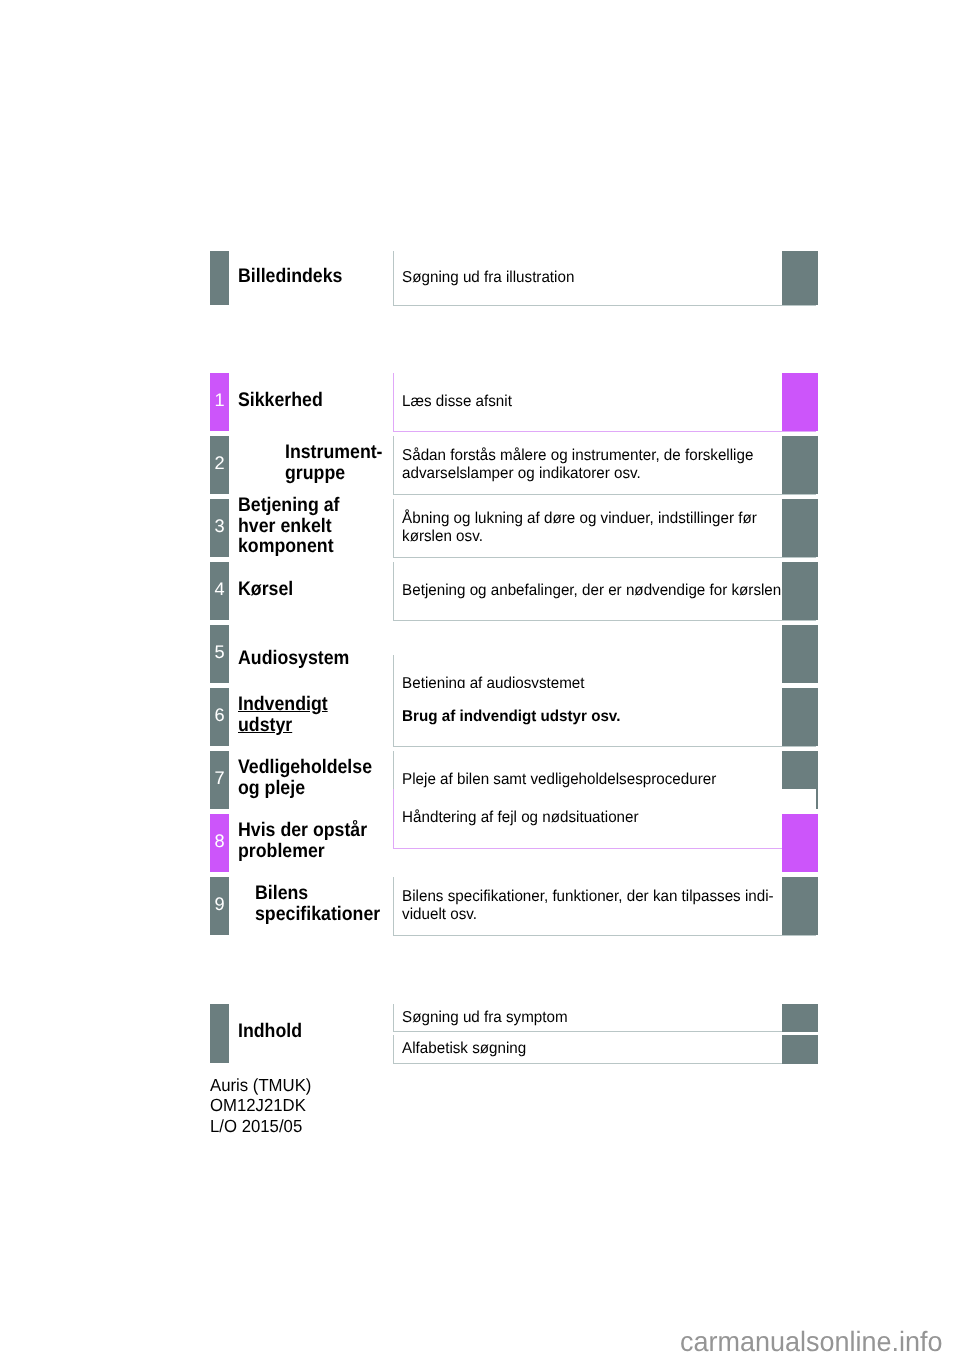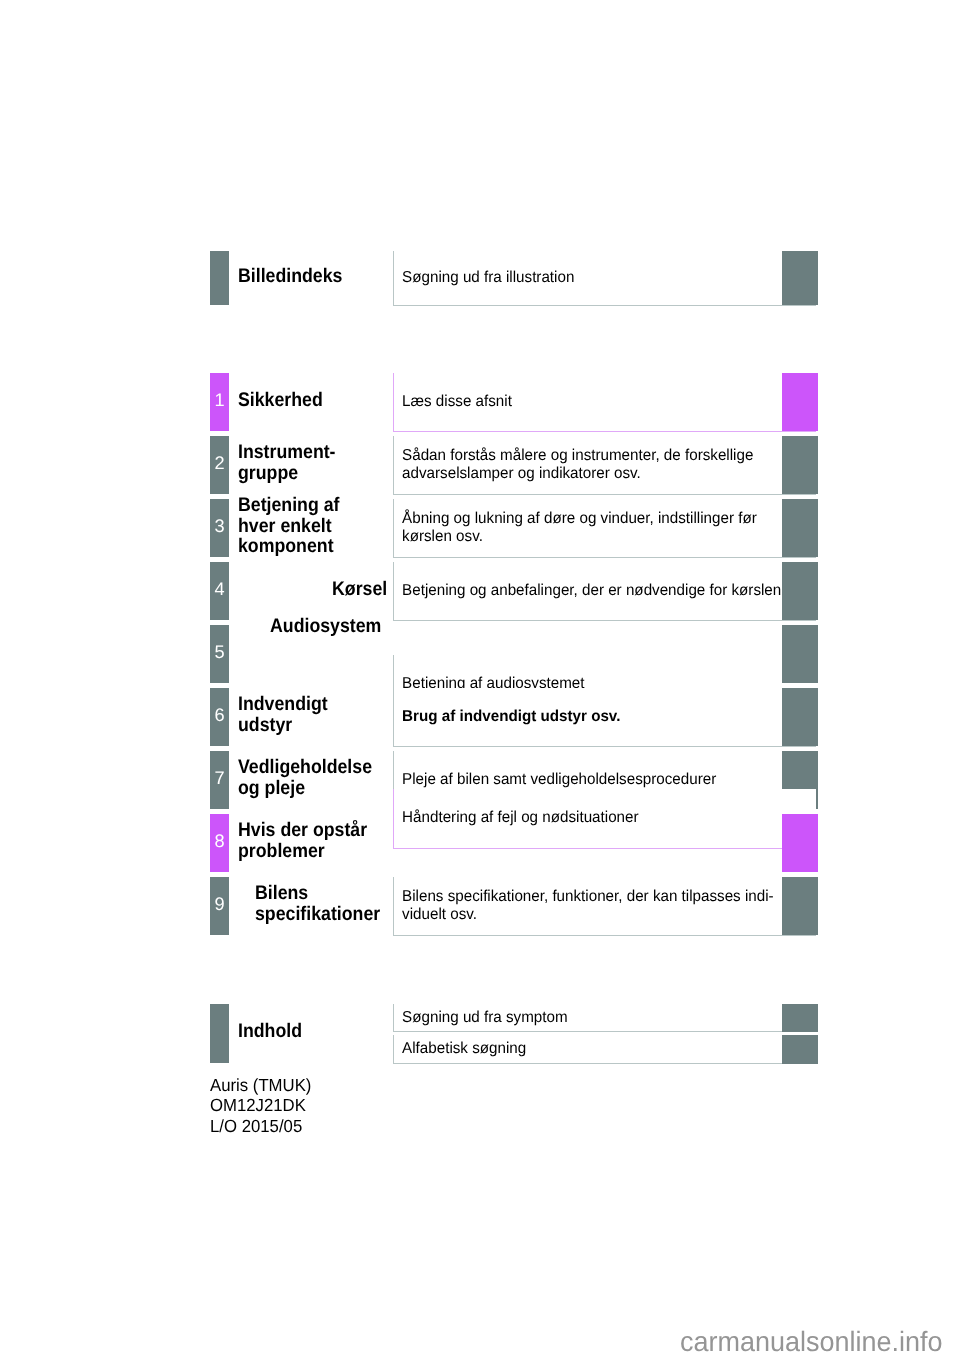--- a/index.html
+++ b/index.html
@@ -85,21 +85,21 @@
           <div class="desc-text">
             <div>Læs disse afsnit</div>
           </div>
         </div>
         <div class="endblock" style="top: 372.7px; background: rgb(204, 85, 250);"></div>
       </div>
       <div>
         <div class="bar" style="top: 435.7px; background: rgb(107, 126, 127);">
           <div class="bar-num">2</div>
         </div>
-        <div class="title-box" style="top: 435.7px;">
+        <div class="title-box" style="top: 435.7px; justify-content: flex-end;">
           <div class="chap-title">
             <div>Instrument-</div>
             <div>gruppe</div>
           </div>
         </div>
         <div class="desc-box" style="top: 435.7px; border-color: rgb(185, 198, 198);">
           <div class="desc-text">
             <div>Sådan forstås målere og instrumenter, de forskellige</div>
             <div>advarselslamper og indikatorer osv.</div>
           </div>
@@ -122,53 +122,53 @@
             <div>Åbning og lukning af døre og vinduer, indstillinger før</div>
             <div>kørslen osv.</div>
           </div>
         </div>
         <div class="endblock" style="top: 498.7px; background: rgb(107, 126, 127);"></div>
       </div>
       <div>
         <div class="bar" style="top: 561.7px; background: rgb(107, 126, 127);">
           <div class="bar-num">4</div>
         </div>
-        <div class="title-box" style="top: 561.7px; justify-content: flex-end;">
+        <div class="title-box" style="top: 561.7px;">
           <div class="chap-title">
             <div>Kørsel</div>
           </div>
         </div>
         <div class="desc-box" style="top: 561.7px; border-color: rgb(185, 198, 198);">
           <div class="desc-text">
             <div>Betjening og anbefalinger, der er nødvendige for kørslen</div>
           </div>
         </div>
         <div class="endblock" style="top: 561.7px; background: rgb(107, 126, 127);"></div>
       </div>
       <div>
         <div class="bar" style="top: 624.7px; background: rgb(107, 126, 127);">
           <div class="bar-num">5</div>
         </div>
-        <div class="title-box" style="top: 599px; margin-left: 32px;">
+        <div class="title-box" style="top: 631px;">
           <div class="chap-title">
             <div>Audiosystem</div>
           </div>
         </div>
         <div class="desc-box" style="top: 655px; border-color: rgb(185, 198, 198);">
           <div class="desc-text">
             <div>Betjening af audiosystemet</div>
           </div>
         </div>
         <div class="endblock" style="top: 624.7px; background: rgb(107, 126, 127);"></div>
       </div>
       <div>
         <div class="bar" style="top: 687.7px; background: rgb(107, 126, 127);">
           <div class="bar-num">6</div>
         </div>
-        <div class="title-box" style="top: 687.7px;">
+        <div class="title-box" style="top: 687.7px; text-decoration: underline;">
           <div class="chap-title">
             <div>Indvendigt</div>
             <div>udstyr</div>
           </div>
         </div>
         <div class="desc-box" style="top: 687.7px; border-color: rgb(185, 198, 198); font-weight: bold;">
           <div class="desc-text">
             <div>Brug af indvendigt udstyr osv.</div>
           </div>
         </div>

